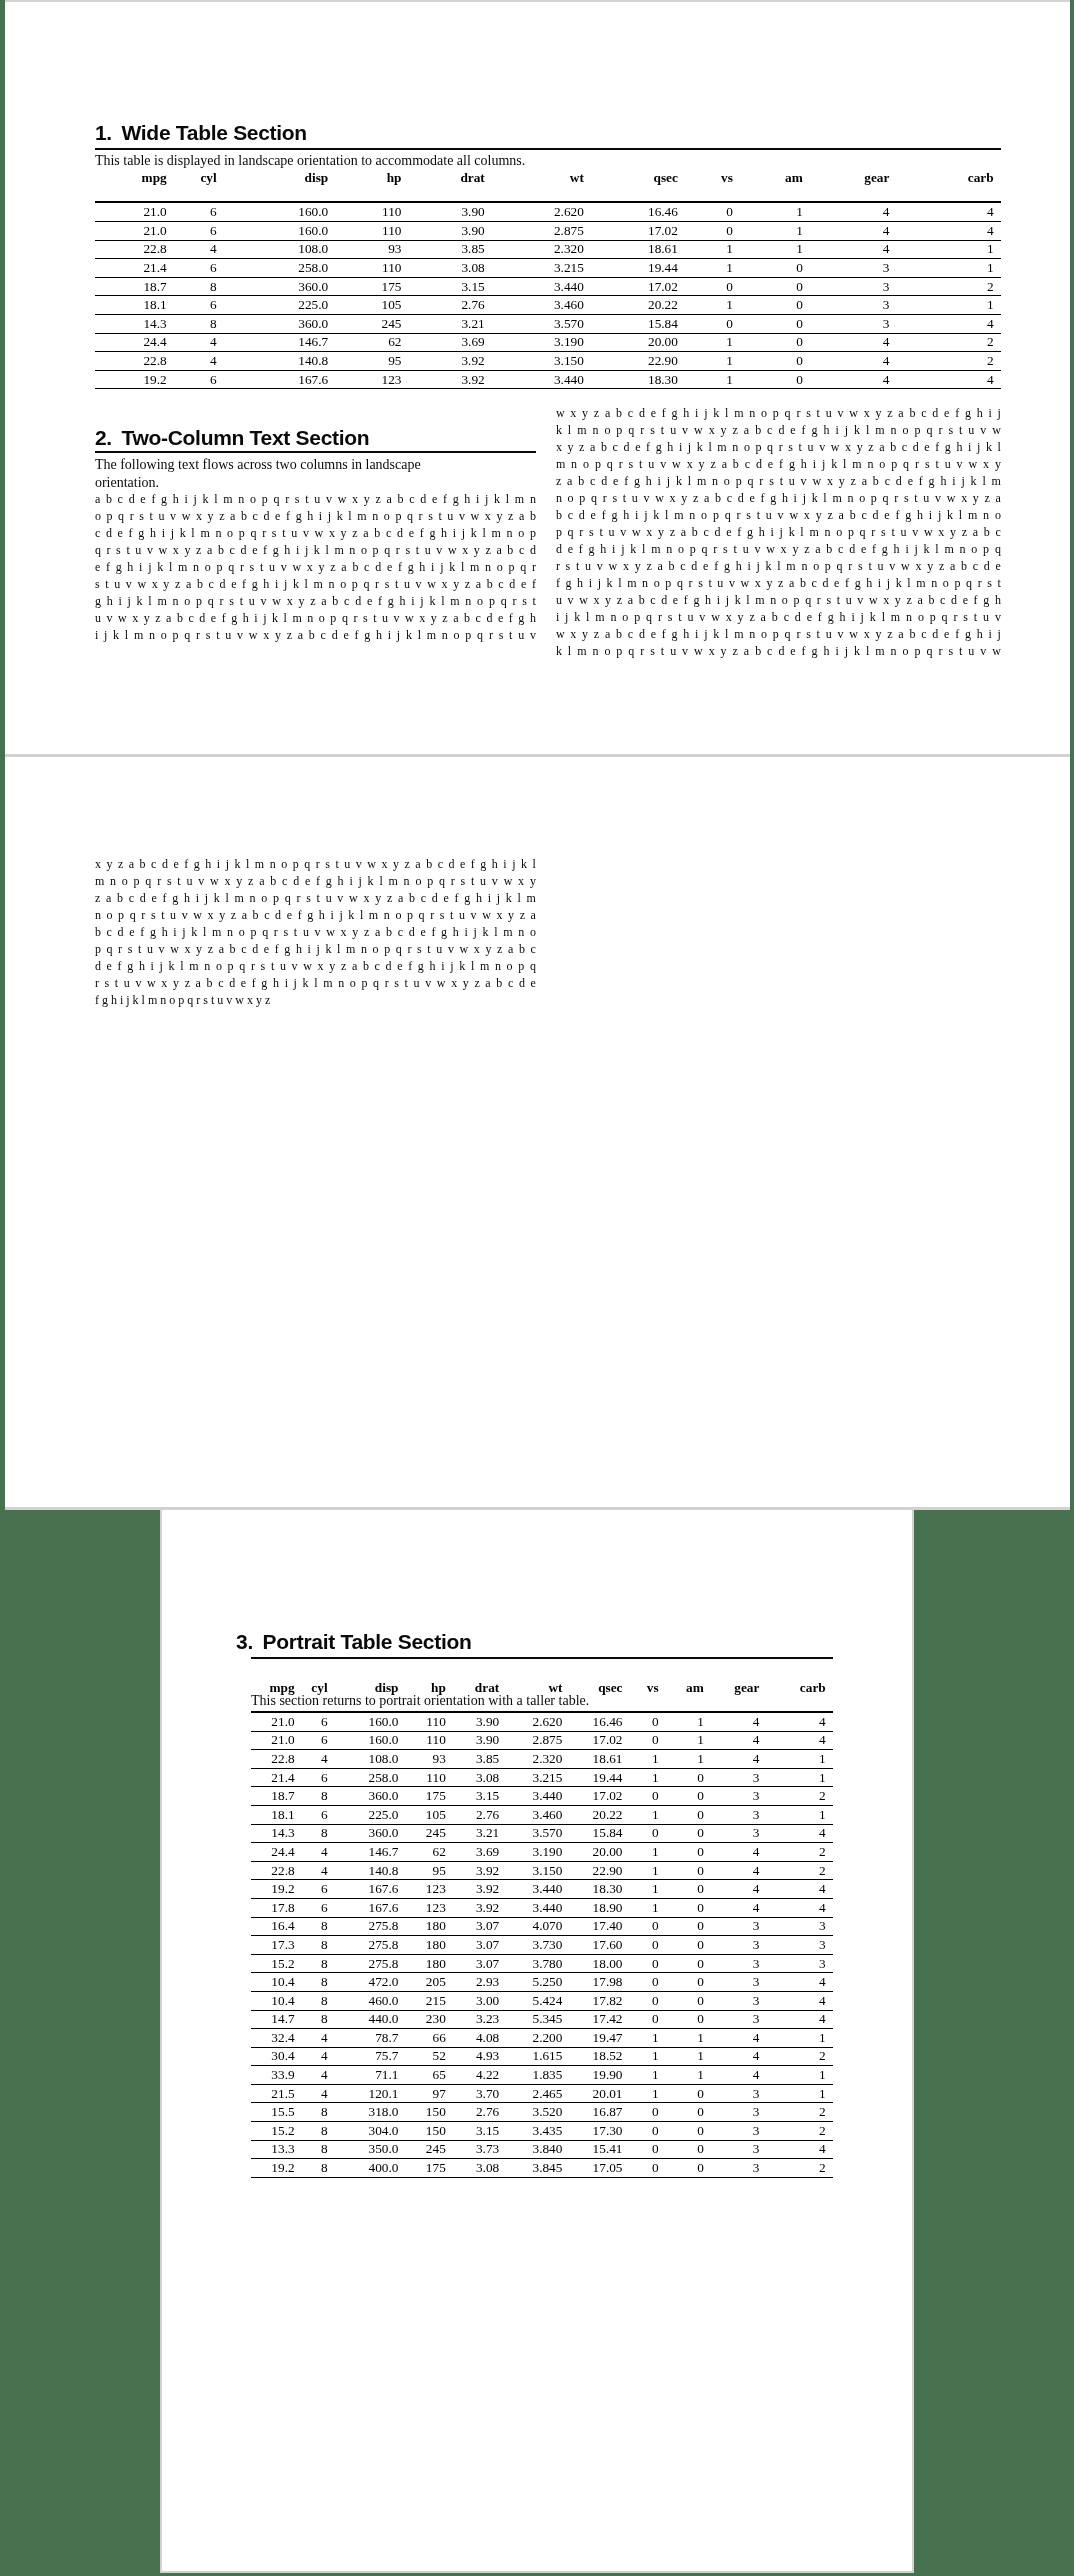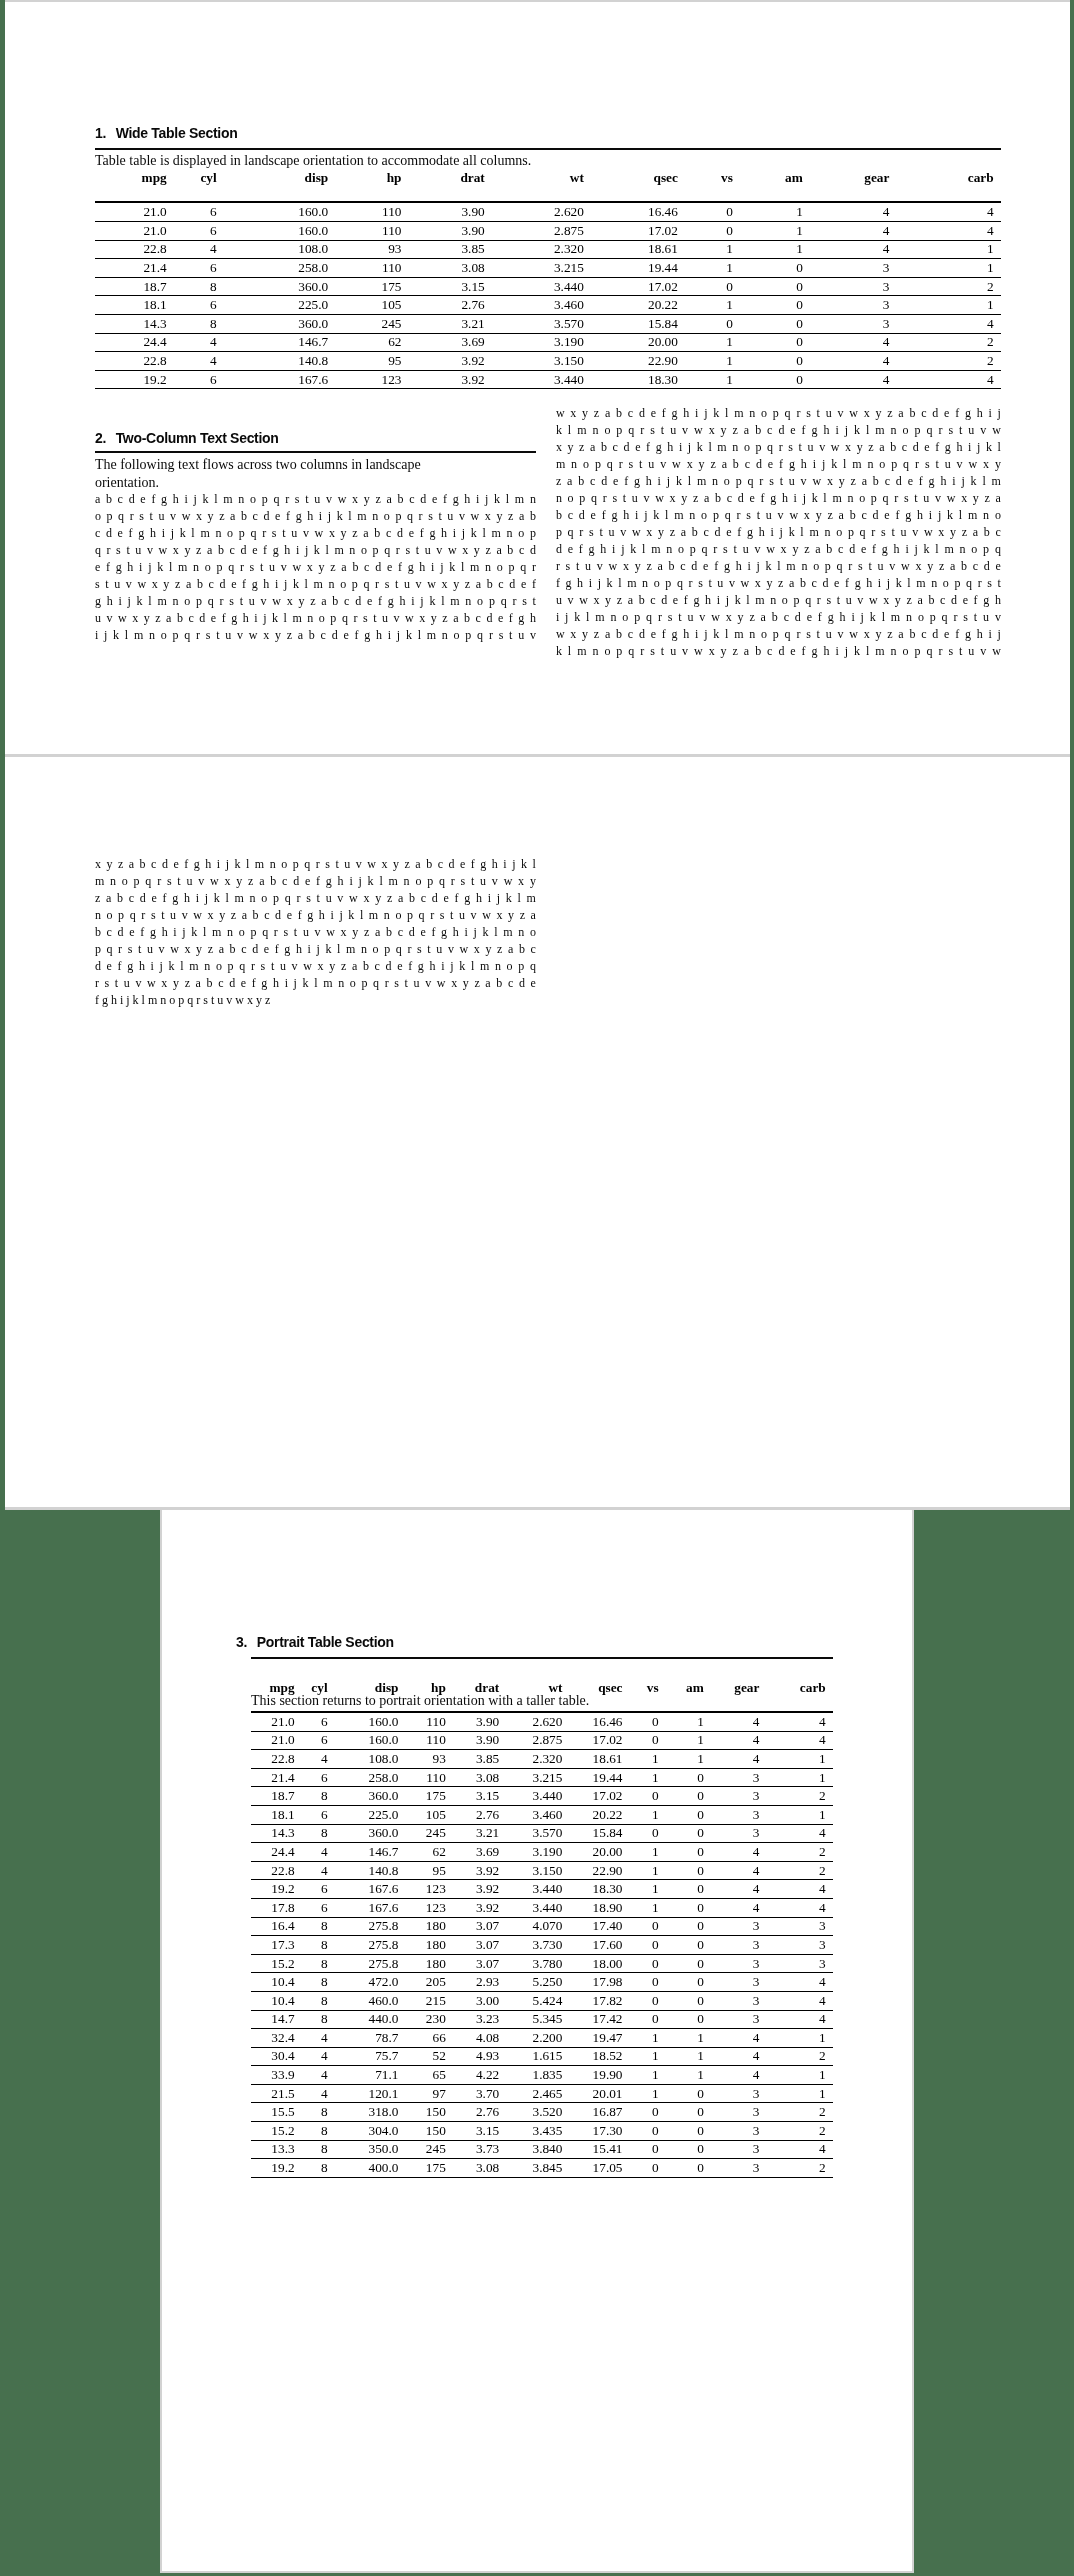--- a/index.html
+++ b/index.html
@@ -20,21 +20,21 @@
     border-left: 2.4px solid #d2d2d2;
     border-right: 2.4px solid #d2d2d2;
     border-bottom: 2.4px solid #d2d2d2;
   }
 
   .abs { position: absolute; }
 
   .section-heading {
     font-family: "Liberation Sans", sans-serif;
     font-weight: 700;
-    font-size: 14px;
+    font-size: 21px;
     line-height: 22px;
     letter-spacing: -0.3px;
     color: #0a0a0a;
     white-space: nowrap;
   }
   .section-heading .h-num { margin-right: 9.7px; }
 
   .section-rule { background: #0a0a0a; height: 1.2px; }
   .section-rule.thick { height: 1.8px; }
 
@@ -100,21 +100,21 @@
 <div class="hbar" style="left:4.9px; top:0; width:1065px; height:2.4px;"></div>
 <div class="hbar" style="left:4.9px; top:754px; width:1065px; height:3px;"></div>
 <div class="hbar" style="left:4.9px; top:1507px; width:1065px; height:3px;"></div>
 
 <div class="page" id="page1" style="left:4.9px; top:2.4px; width:1065px; height:752px;">
 
   <div class="abs section-heading" style="left:90px; top:120px;">
     <span class="h-num">1.</span><span>Wide Table Section</span>
   </div>
   <div class="abs section-rule" style="left:90px; top:146px; width:906px;"></div>
-  <div class="abs intro-text" style="left:90px; top:150px; width:906px;">Table table is displayed in landscape orientation to accommodate all columns.</div>
+  <div class="abs intro-text" style="left:90px; top:150px; width:906px;">This table is displayed in landscape orientation to accommodate all columns.</div>
 
   <table class="abs data-table" style="left:90px; top:168px; width:906px;">
     <thead>
         <tr>
           <th>mpg</th>
           <th>cyl</th>
           <th>disp</th>
           <th>hp</th>
           <th>drat</th>
           <th>wt</th>

